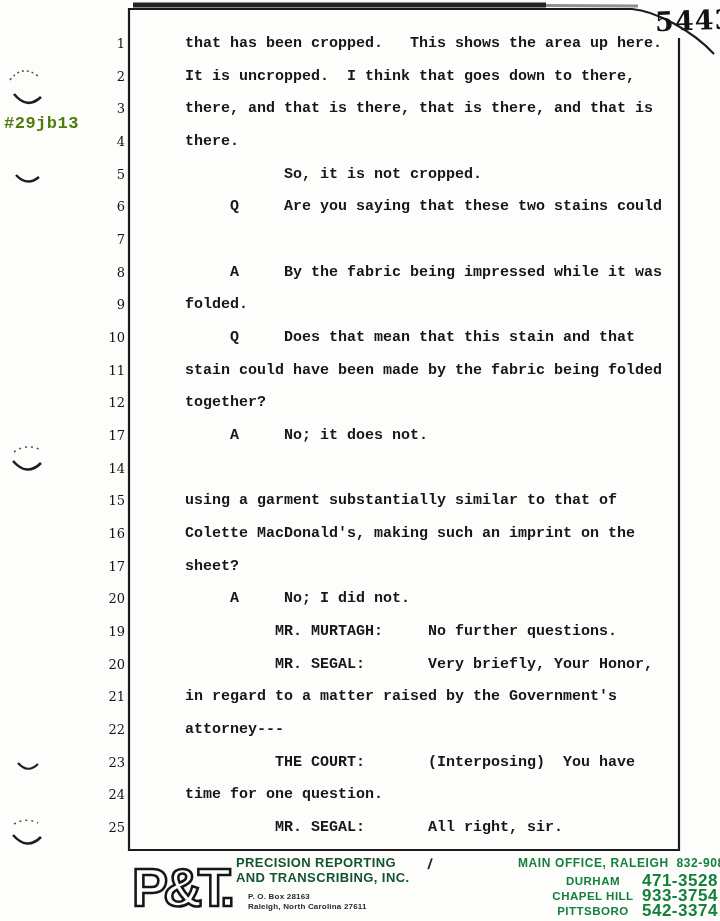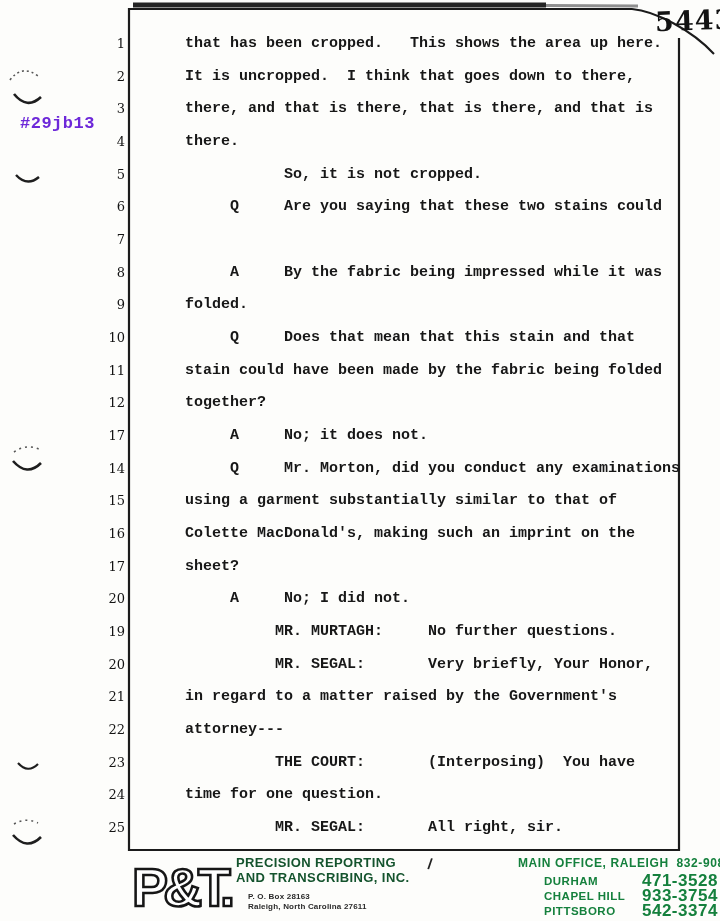--- a/index.html
+++ b/index.html
@@ -11,23 +11,23 @@
   }
   
   #frame-svg{position:absolute;left:0;top:0;width:720px;height:921px;pointer-events:none;}
   
   .stamp{
     position:absolute;left:655px;top:5px;width:70px;
     font-family:"DejaVu Serif",serif;font-weight:bold;font-size:27px;
     letter-spacing:1px;color:#131313;transform:rotate(-2deg);
   }
   .margin-label{
-    position:absolute;left:20px;top:114px;
+    position:absolute;left:4px;top:114px;
     font-family:"Liberation Mono","DejaVu Sans Mono",monospace;
-    font-weight:600;font-size:17px;color:#6d28d9;letter-spacing:0.5px;
+    font-weight:600;font-size:17px;color:#4d7c0f;letter-spacing:0.5px;
   }
   
   .transcript{position:absolute;left:0;top:27px;width:720px;}
   .t-row{display:flex;height:32.68px;align-items:center;}
   .t-num{
     width:125px;text-align:right;flex:0 0 auto;
     font-family:"DejaVu Serif",serif;font-size:13px;font-weight:500;color:#141414;
   }
   .t-text{
     margin-left:15px;white-space:pre;
@@ -46,21 +46,21 @@
     font-weight:bold;font-size:8px;line-height:9.5px;color:#2a2a2a;letter-spacing:0.2px;
   }
   .slash{
     position:absolute;left:428px;top:4px;
     font-size:15px;font-weight:bold;color:#222;transform:rotate(8deg);
   }
   .contacts{position:absolute;left:518px;top:5px;width:220px;color:#15803d;}
   .main-office{font-weight:bold;font-size:12px;letter-spacing:0.6px;white-space:pre;}
   .office-rows{margin-top:3px;margin-left:26px;}
   .office-row{display:flex;height:15px;align-items:center;}
-  .office-city{width:98px;font-weight:bold;font-size:11.5px;letter-spacing:0.5px;}
+  .office-city{width:98px;font-weight:bold;font-size:11.5px;letter-spacing:0.5px;text-align:center;}
   .office-phone{font-weight:bold;font-size:17px;letter-spacing:0.5px;}
 </style>
 </head>
 <body>
 
 <svg id="frame-svg" viewBox="0 0 720 921" xmlns="http://www.w3.org/2000/svg">
 
   <path d="M 133 5 L 546 5" stroke="#242424" stroke-width="5" fill="none"></path>
   <path d="M 546 5.5 L 638 6" stroke="#8f8f8f" stroke-width="3" fill="none"></path>
 
@@ -128,21 +128,20 @@
     <div class="t-row">
       <span class="t-num">12</span>
       <span class="t-text">     together?</span>
     </div>
     <div class="t-row">
       <span class="t-num">17</span>
       <span class="t-text">          A     No; it does not.</span>
     </div>
     <div class="t-row">
       <span class="t-num">14</span>
-      <span class="t-text">          Q     Mr. Morton, did you conduct any examinations</span>
     </div>
     <div class="t-row">
       <span class="t-num">15</span>
       <span class="t-text">     using a garment substantially similar to that of</span>
     </div>
     <div class="t-row">
       <span class="t-num">16</span>
       <span class="t-text">     Colette MacDonald's, making such an imprint on the</span>
     </div>
     <div class="t-row">

